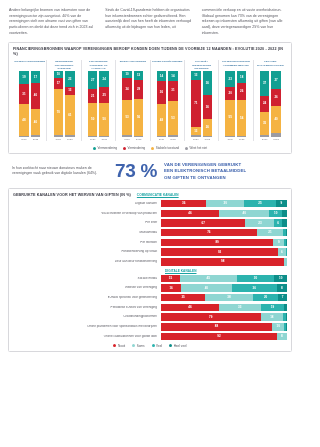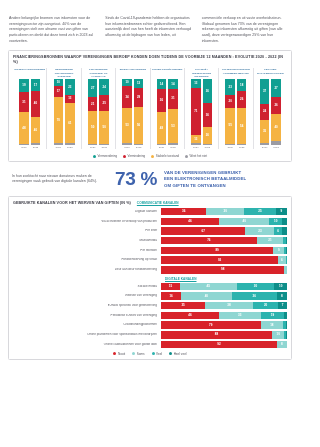--- a/index.html
+++ b/index.html
@@ -4,21 +4,21 @@
 <style>
   * { box-sizing: border-box; margin: 0; padding: 0; }
   html, body { width: 300px; height: 447px; }
   body {
     font-family: "Liberation Sans", sans-serif;
     background: #ffffff;
     color: #4a4a52;
     overflow: hidden;
     position: relative;
   }
-  .page { width: 300px; height: 447px; position: relative; padding: 8px 6px; }
+  .page { width: 300px; height: 447px; position: relative; padding: 0 6px; }
 
   
   .intro-cols {
     display: flex;
     gap: 7px;
     padding: 8px 3px 4px 3px;
   }
   .intro-col {
     flex: 1;
     font-size: 3.55px;

